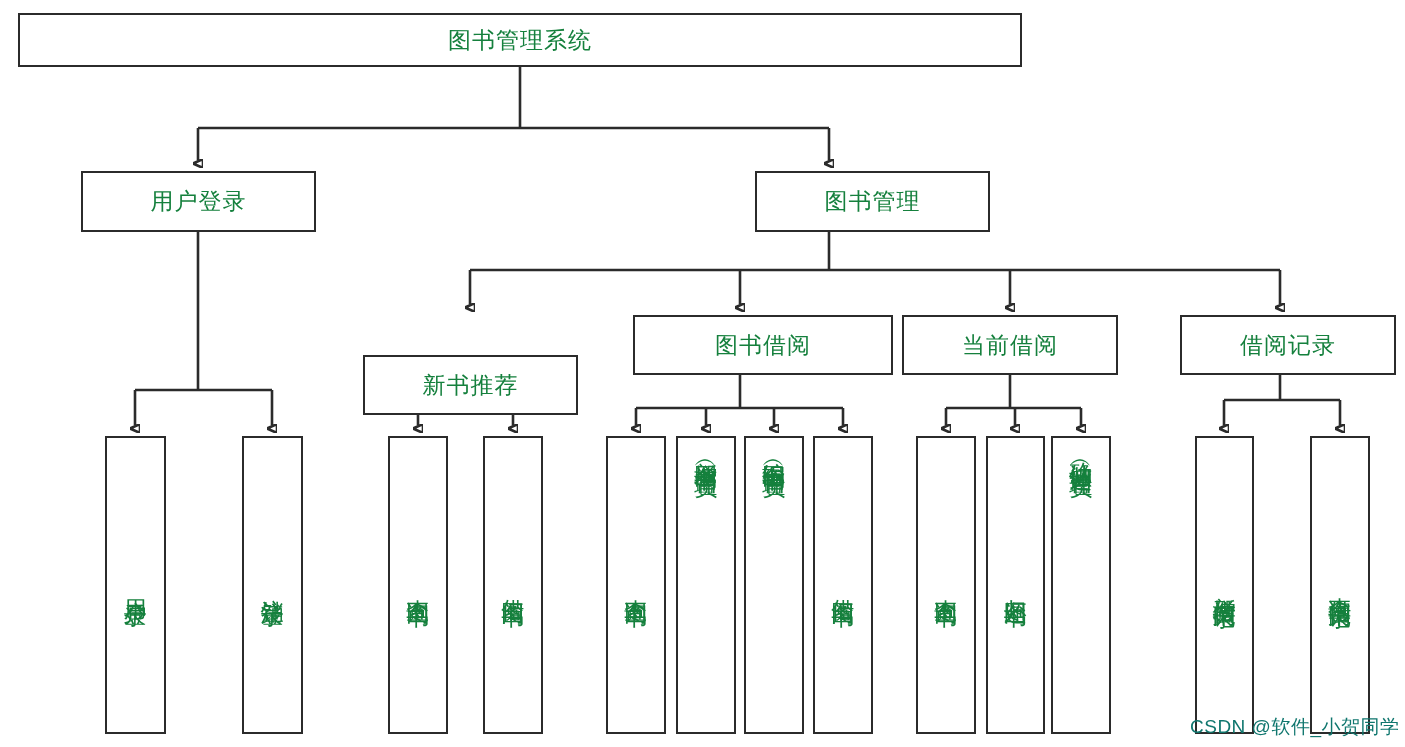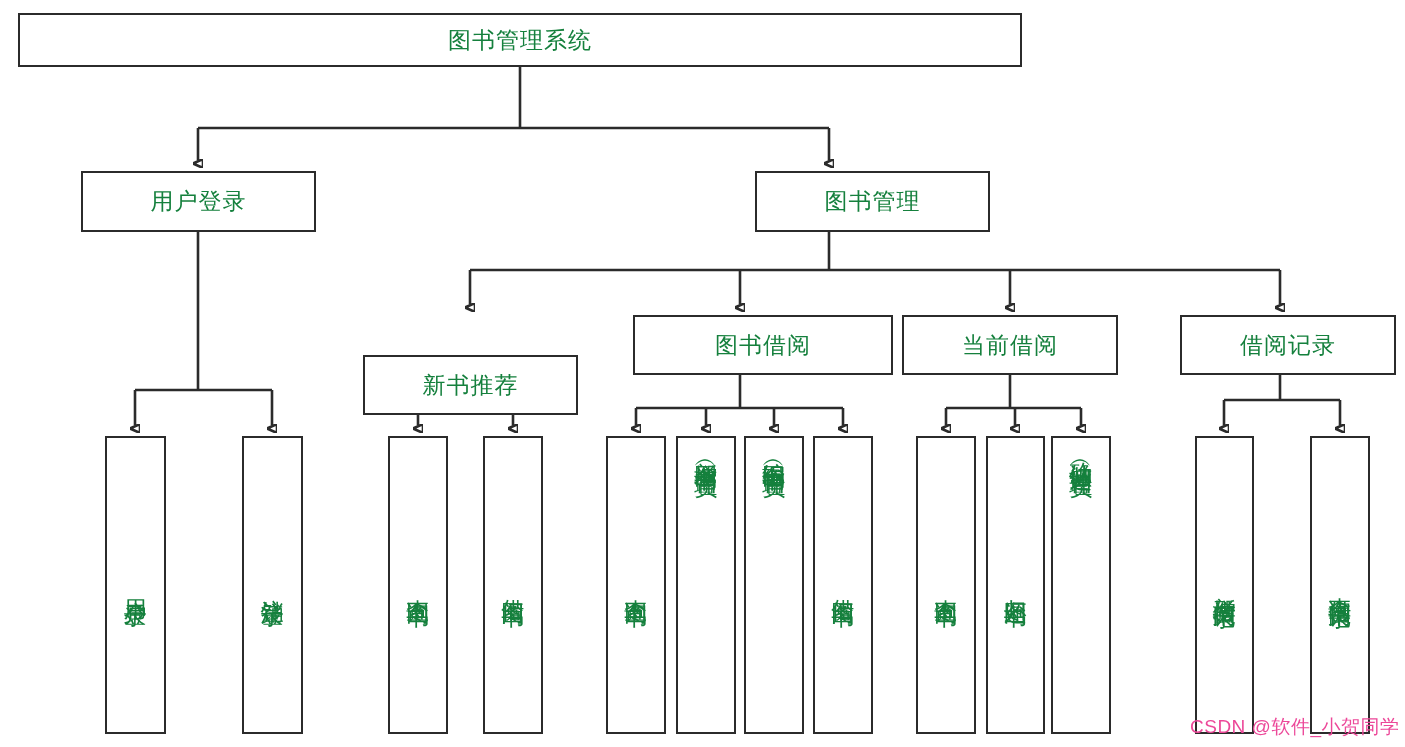--- a/index.html
+++ b/index.html
@@ -29,21 +29,21 @@
     line-height:1.16;
     letter-spacing:2px;
   }
   .node.vert.mid{justify-content:center;padding-top:0;}
 
   svg.wires{position:absolute;left:0;top:0;width:1405px;height:747px;}
   svg.wires line,svg.wires path{stroke:#2b2b2b;stroke-width:2.6;fill:none;}
 
   .watermark{
     position:absolute;
-    color:#ec4899;
+    color:#0f766e;
     font-size:19px;
     white-space:nowrap;
     letter-spacing:0.5px;
   }
 </style>
 </head>
 <body>
 
 <div id="canvas">
 

